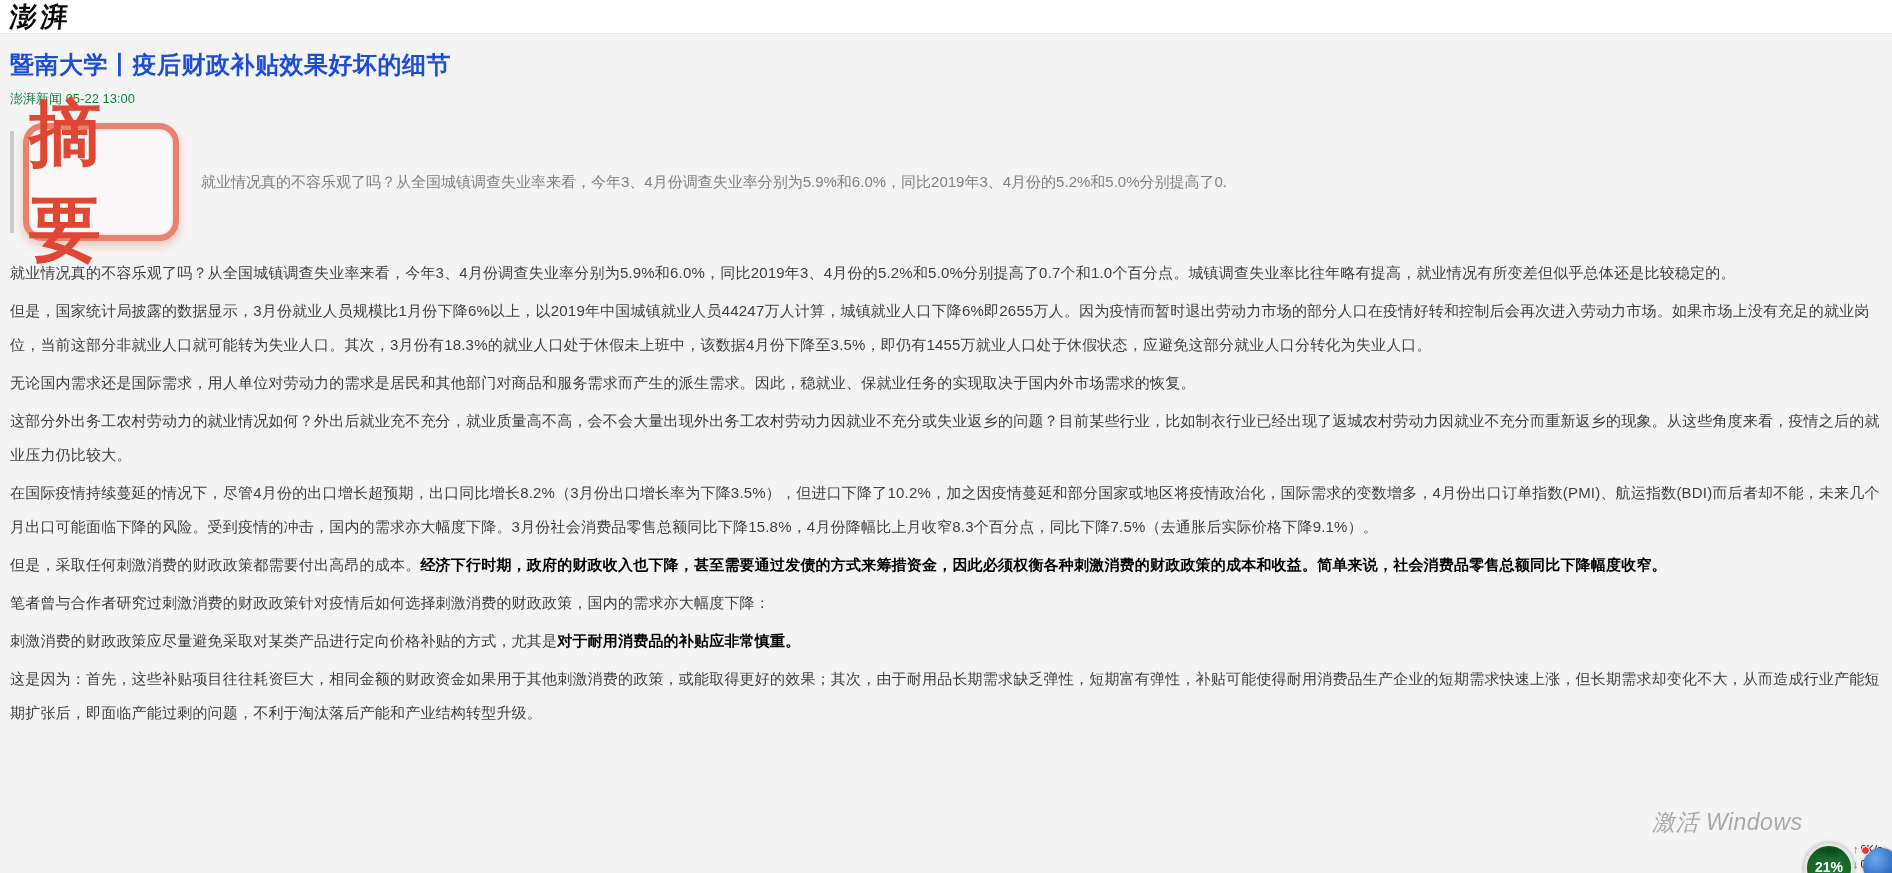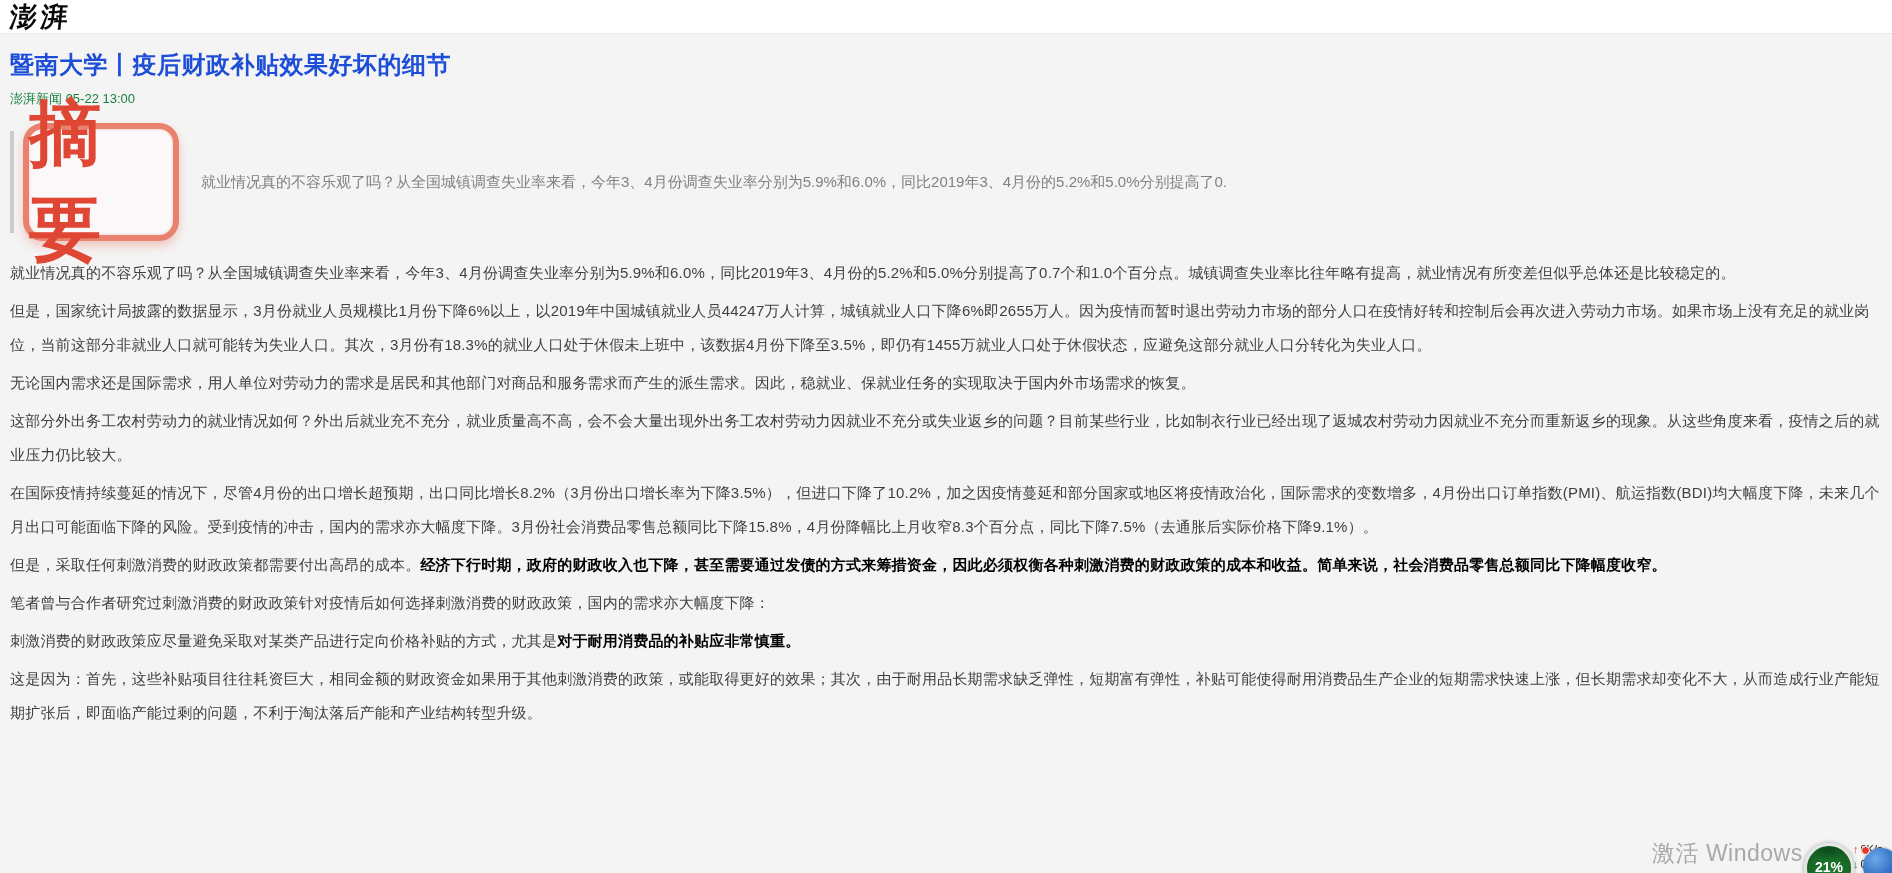--- a/index.html
+++ b/index.html
@@ -84,24 +84,25 @@
     color: #3f3f3f;
     margin-bottom: 4px;
     letter-spacing: 0.2px;
   }
   .para .bold { font-weight: 700; color: #000000; }
 
   
   .watermark {
     position: absolute;
     left: 1652px;
-    top: 838px;
+    top: 807px;
     font-size: 23px;
     color: var(--watermark-gray, #a9a9a9);
     letter-spacing: 0.5px;
+    font-style: italic;
   }
   .battery-widget {
     position: absolute;
     left: 1804px;
     top: 843px;
     width: 50px;
     height: 50px;
     border-radius: 50%;
     border: 3px solid #e3e6e3;
     background:
@@ -172,21 +173,21 @@
     <div class="abstract-bar"></div>
     <div class="stamp">摘要</div>
     <p class="abstract-text">就业情况真的不容乐观了吗？从全国城镇调查失业率来看，今年3、4月份调查失业率分别为5.9%和6.0%，同比2019年3、4月份的5.2%和5.0%分别提高了0.</p>
   </div>
 
   <div class="article-body">
       <p class="para"><span>就业情况真的不容乐观了吗？从全国城镇调查失业率来看，今年3、4月份调查失业率分别为5.9%和6.0%，同比2019年3、4月份的5.2%和5.0%分别提高了0.7个和1.0个百分点。城镇调查失业率比往年略有提高，就业情况有所变差但似乎总体还是比较稳定的。</span></p>
       <p class="para"><span>但是，国家统计局披露的数据显示，3月份就业人员规模比1月份下降6%以上，以2019年中国城镇就业人员44247万人计算，城镇就业人口下降6%即2655万人。因为疫情而暂时退出劳动力市场的部分人口在疫情好转和控制后会再次进入劳动力市场。如果市场上没有充足的就业岗位，当前这部分非就业人口就可能转为失业人口。其次，3月份有18.3%的就业人口处于休假未上班中，该数据4月份下降至3.5%，即仍有1455万就业人口处于休假状态，应避免这部分就业人口分转化为失业人口。</span></p>
       <p class="para"><span>无论国内需求还是国际需求，用人单位对劳动力的需求是居民和其他部门对商品和服务需求而产生的派生需求。因此，稳就业、保就业任务的实现取决于国内外市场需求的恢复。</span></p>
       <p class="para"><span>这部分外出务工农村劳动力的就业情况如何？外出后就业充不充分，就业质量高不高，会不会大量出现外出务工农村劳动力因就业不充分或失业返乡的问题？目前某些行业，比如制衣行业已经出现了返城农村劳动力因就业不充分而重新返乡的现象。从这些角度来看，疫情之后的就业压力仍比较大。</span></p>
-      <p class="para"><span>在国际疫情持续蔓延的情况下，尽管4月份的出口增长超预期，出口同比增长8.2%（3月份出口增长率为下降3.5%），但进口下降了10.2%，加之因疫情蔓延和部分国家或地区将疫情政治化，国际需求的变数增多，4月份出口订单指数(PMI)、航运指数(BDI)均大幅度下降，未来几个月出口可能面临下降的风险。受到疫情的冲击，国内的需求亦大幅度下降。3月份社会消费品零售总额同比下降15.8%，4月份降幅比上月收窄8.3个百分点，同比下降7.5%（去通胀后实际价格下降9.1%）。</span></p>
+      <p class="para"><span>在国际疫情持续蔓延的情况下，尽管4月份的出口增长超预期，出口同比增长8.2%（3月份出口增长率为下降3.5%），但进口下降了10.2%，加之因疫情蔓延和部分国家或地区将疫情政治化，国际需求的变数增多，4月份出口订单指数(PMI)、航运指数(BDI)而后者却不能，未来几个月出口可能面临下降的风险。受到疫情的冲击，国内的需求亦大幅度下降。3月份社会消费品零售总额同比下降15.8%，4月份降幅比上月收窄8.3个百分点，同比下降7.5%（去通胀后实际价格下降9.1%）。</span></p>
       <p class="para"><span>但是，采取任何刺激消费的财政政策都需要付出高昂的成本。</span><span class="bold">经济下行时期，政府的财政收入也下降，甚至需要通过发债的方式来筹措资金，因此必须权衡各种刺激消费的财政政策的成本和收益。简单来说，社会消费品零售总额同比下降幅度收窄。</span></p>
       <p class="para"><span>笔者曾与合作者研究过刺激消费的财政政策针对疫情后如何选择刺激消费的财政政策，国内的需求亦大幅度下降：</span></p>
       <p class="para"><span>刺激消费的财政政策应尽量避免采取对某类产品进行定向价格补贴的方式，尤其是</span><span class="bold">对于耐用消费品的补贴应非常慎重。</span></p>
       <p class="para"><span>这是因为：首先，这些补贴项目往往耗资巨大，相同金额的财政资金如果用于其他刺激消费的政策，或能取得更好的效果；其次，由于耐用品长期需求缺乏弹性，短期富有弹性，补贴可能使得耐用消费品生产企业的短期需求快速上涨，但长期需求却变化不大，从而造成行业产能短期扩张后，即面临产能过剩的问题，不利于淘汰落后产能和产业结构转型升级。</span></p>
     </div>
 </main>
 
 <div class="watermark">激活 Windows</div>
 
 <div class="battery-widget">

